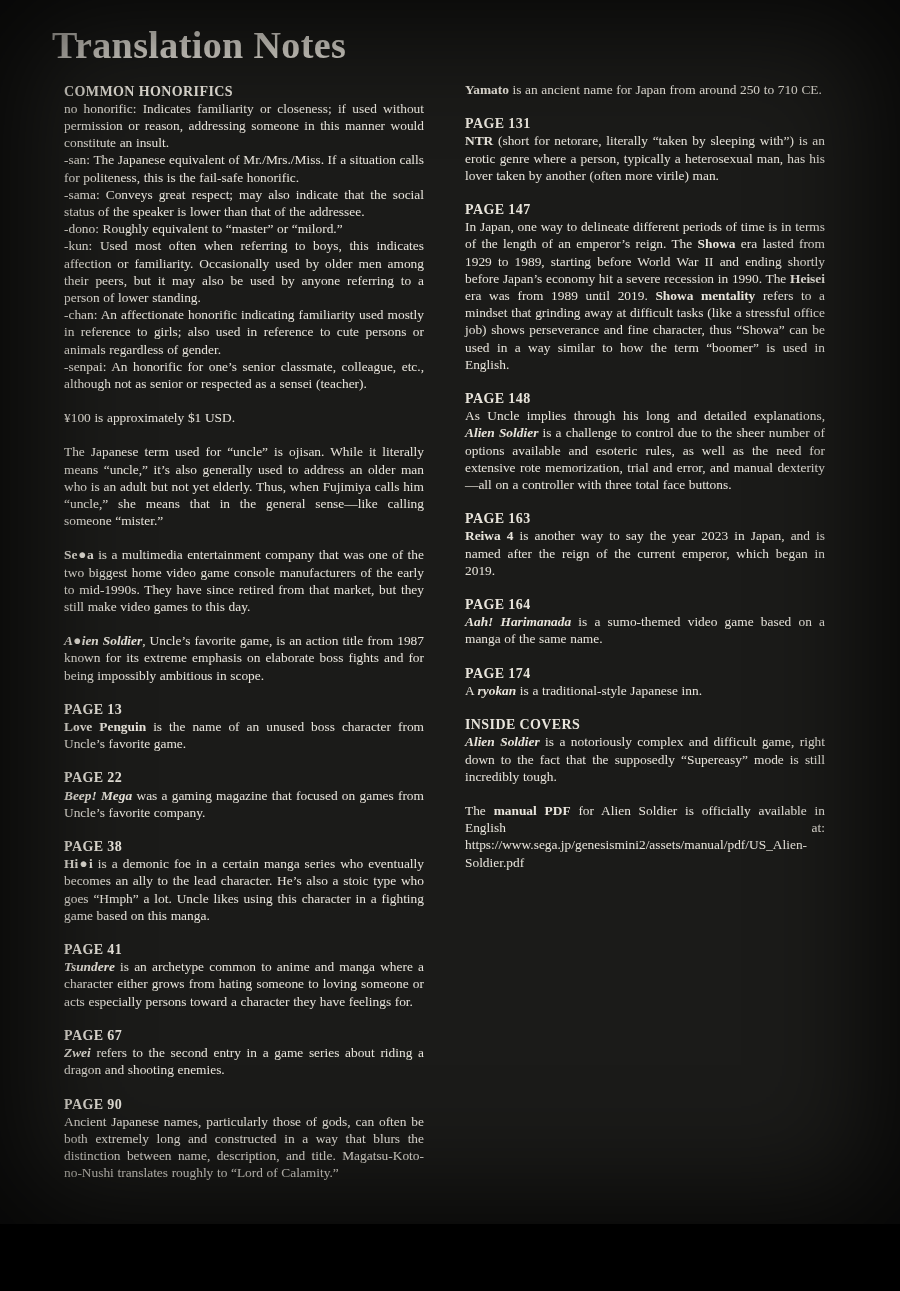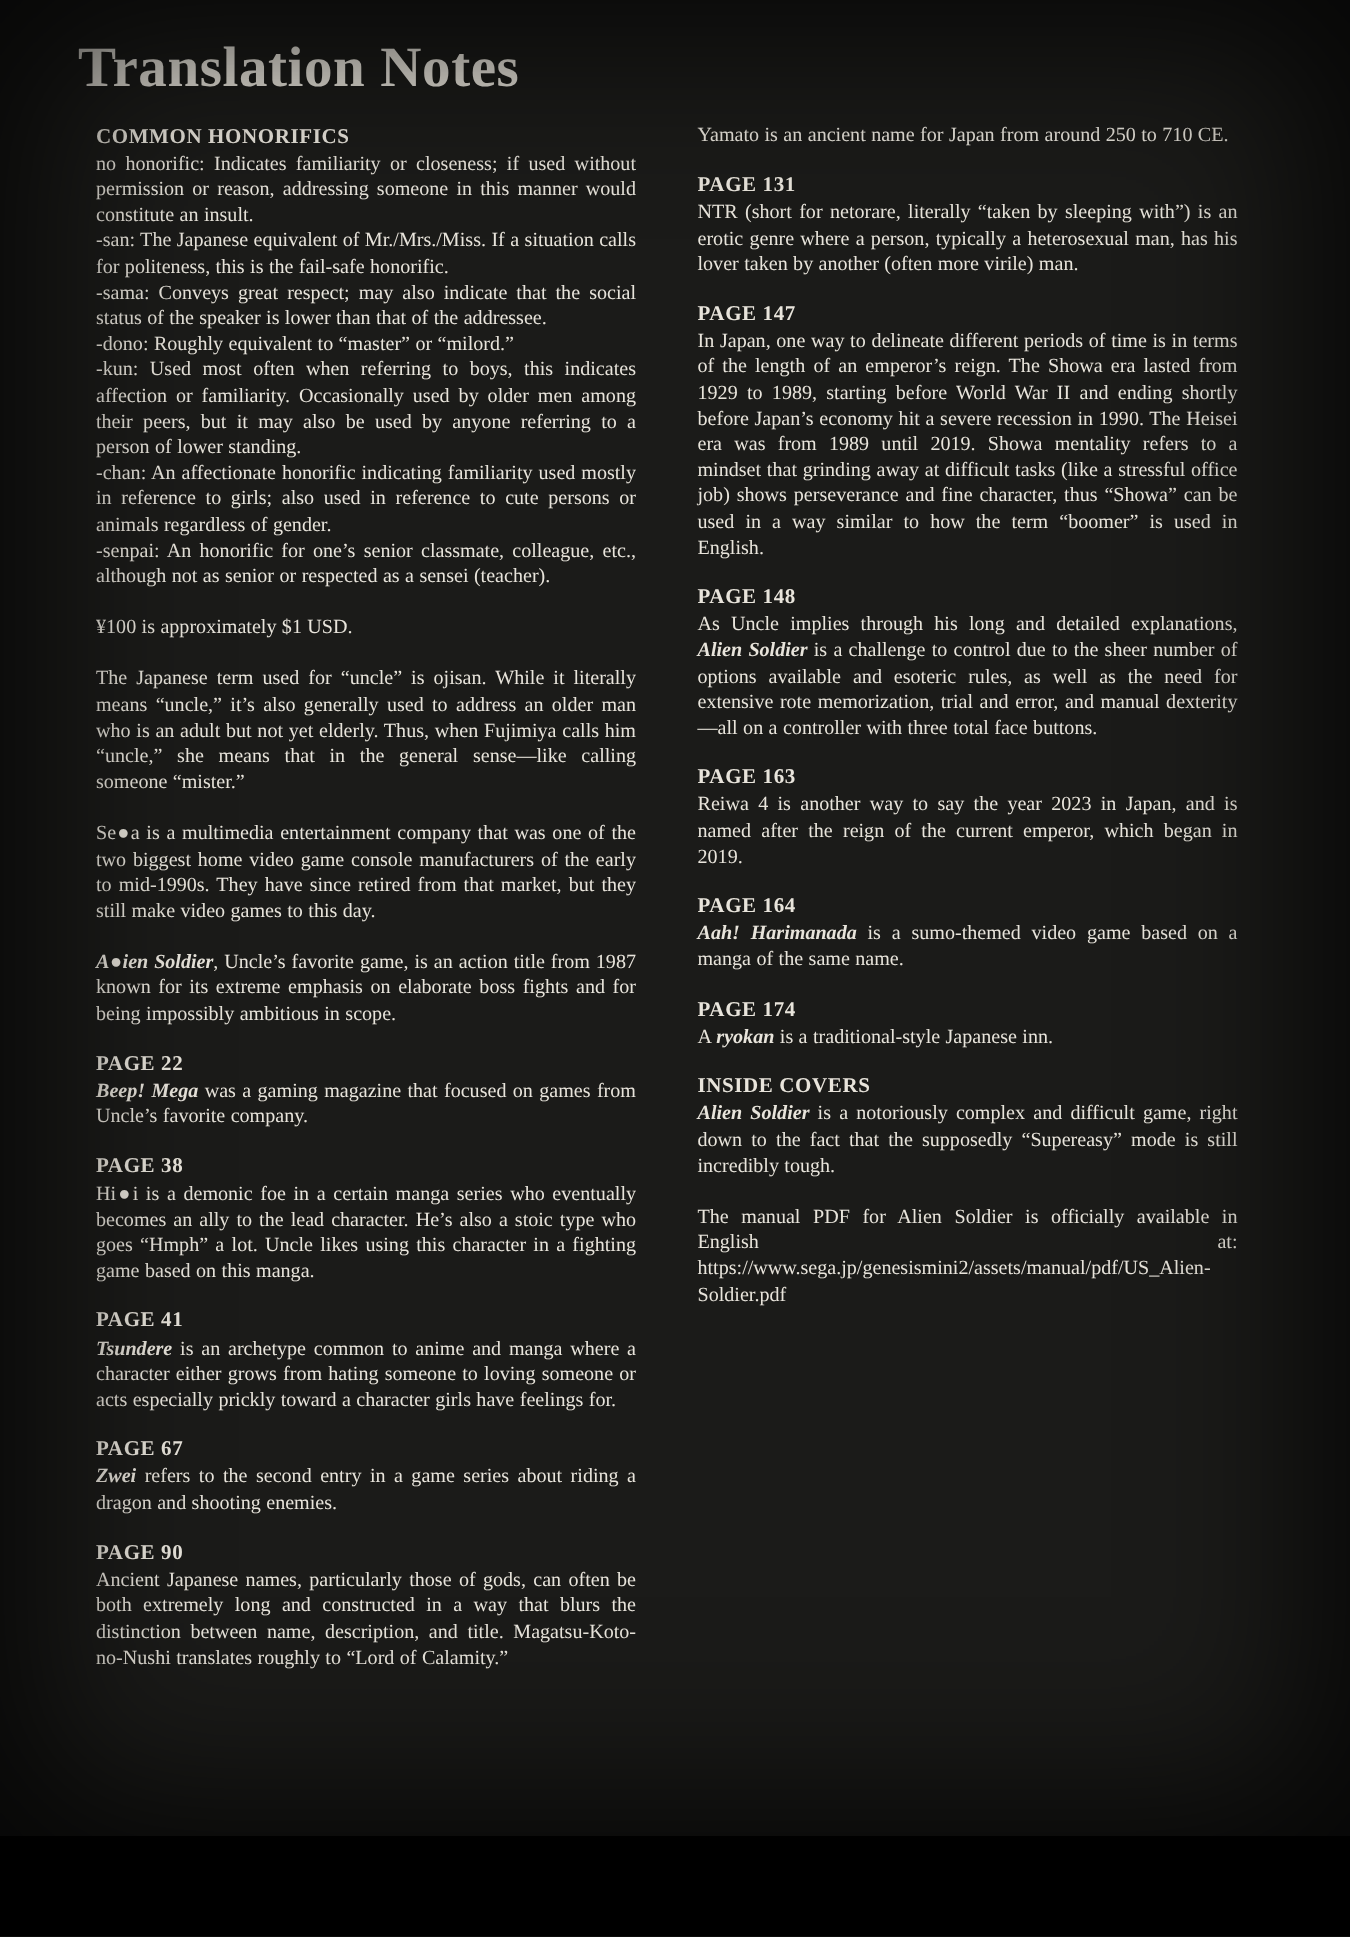--- a/index.html
+++ b/index.html
@@ -25,21 +25,21 @@
   section{margin:0 0 17px 12px;}
   h3.sec-head{
     font-size:14px;font-weight:700;margin:0;
     line-height:17.2px;letter-spacing:.4px;
   }
   p.body-par{
     margin:0;font-size:13.4px;line-height:17.2px;
     text-align:justify;overflow-wrap:break-word;
     word-spacing:.02em;
   }
-  .seg-b{font-weight:400;}
+  .seg-b{font-weight:700;}
   .seg-i{}
   .seg-bi{font-weight:700;font-style:italic;}
 </style>
 </head>
 <body>
 
 <div class="page" style="background: rgb(27, 27, 25); color: rgb(232, 228, 219);">
   <div class="col col-left">
     <h1 class="title">Translation Notes</h1>
   <section>
@@ -58,30 +58,34 @@
       <section>
         <p class="body-par"><span>The Japanese term used for “uncle” is </span><span class="seg-i">ojisan</span><span>. While it literally means “uncle,” it’s also generally used to address an older man who is an adult but not yet elderly. Thus, when Fujimiya calls him “uncle,” she means that in the general sense—like calling someone “mister.”</span></p>
       </section>
       <section>
         <p class="body-par"><span class="seg-b">Se●a</span><span> is a multimedia entertainment company that was one of the two biggest home video game console manufacturers of the early to mid-1990s. They have since retired from that market, but they still make video games to this day.</span></p>
       </section>
       <section>
         <p class="body-par"><span class="seg-bi">A●ien Soldier</span><span>, Uncle’s favorite game, is an action title from 1987 known for its extreme emphasis on elaborate boss fights and for being impossibly ambitious in scope.</span></p>
       </section>
       <section>
+        <h3 class="sec-head">PAGE 13</h3>
+        <p class="body-par"><span class="seg-b">Love Penguin</span><span> is the name of an unused boss character from Uncle’s favorite game.</span></p>
+      </section>
+      <section>
         <h3 class="sec-head">PAGE 22</h3>
         <p class="body-par"><span class="seg-bi">Beep! Mega</span><span> was a gaming magazine that focused on games from Uncle’s favorite company.</span></p>
       </section>
       <section>
         <h3 class="sec-head">PAGE 38</h3>
         <p class="body-par"><span class="seg-b">Hi●i</span><span> is a demonic foe in a certain manga series who eventually becomes an ally to the lead character. He’s also a stoic type who goes “Hmph” a lot. Uncle likes using this character in a fighting game based on this manga.</span></p>
       </section>
       <section>
         <h3 class="sec-head">PAGE 41</h3>
-        <p class="body-par"><span class="seg-bi">Tsundere</span><span> is an archetype common to anime and manga where a character either grows from hating someone to loving someone or acts especially prickly toward a character girls have feelings for.</span></p>
+        <p class="body-par"><span class="seg-bi">Tsundere</span><span> is an archetype common to anime and manga where a character either grows from hating someone to loving someone or acts especially persons toward a character they have feelings for.</span></p>
       </section>
       <section>
         <h3 class="sec-head">PAGE 67</h3>
         <p class="body-par"><span class="seg-bi">Zwei</span><span> refers to the second entry in a game series about riding a dragon and shooting enemies.</span></p>
       </section>
       <section>
         <h3 class="sec-head">PAGE 90</h3>
         <p class="body-par"><span>Ancient Japanese names, particularly those of gods, can often be both extremely long and constructed in a way that blurs the distinction between name, description, and title. Magatsu-Koto-no-Nushi translates roughly to “Lord of Calamity.”</span></p>
       </section>
     </div>

